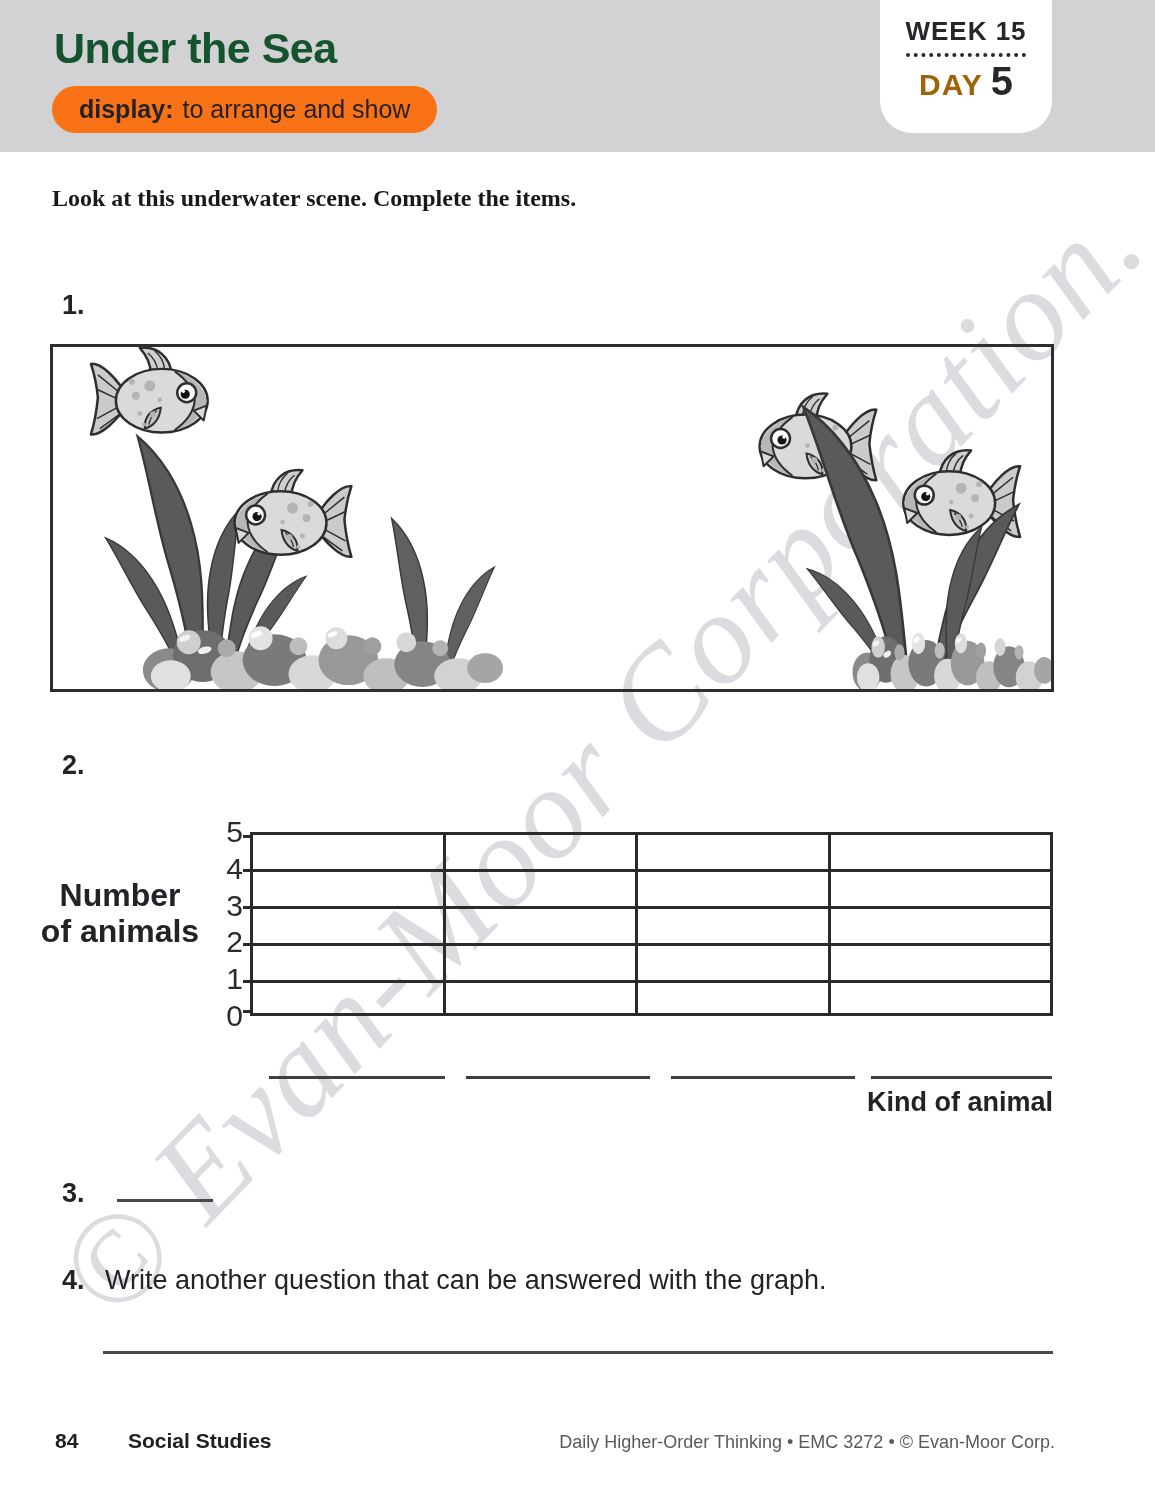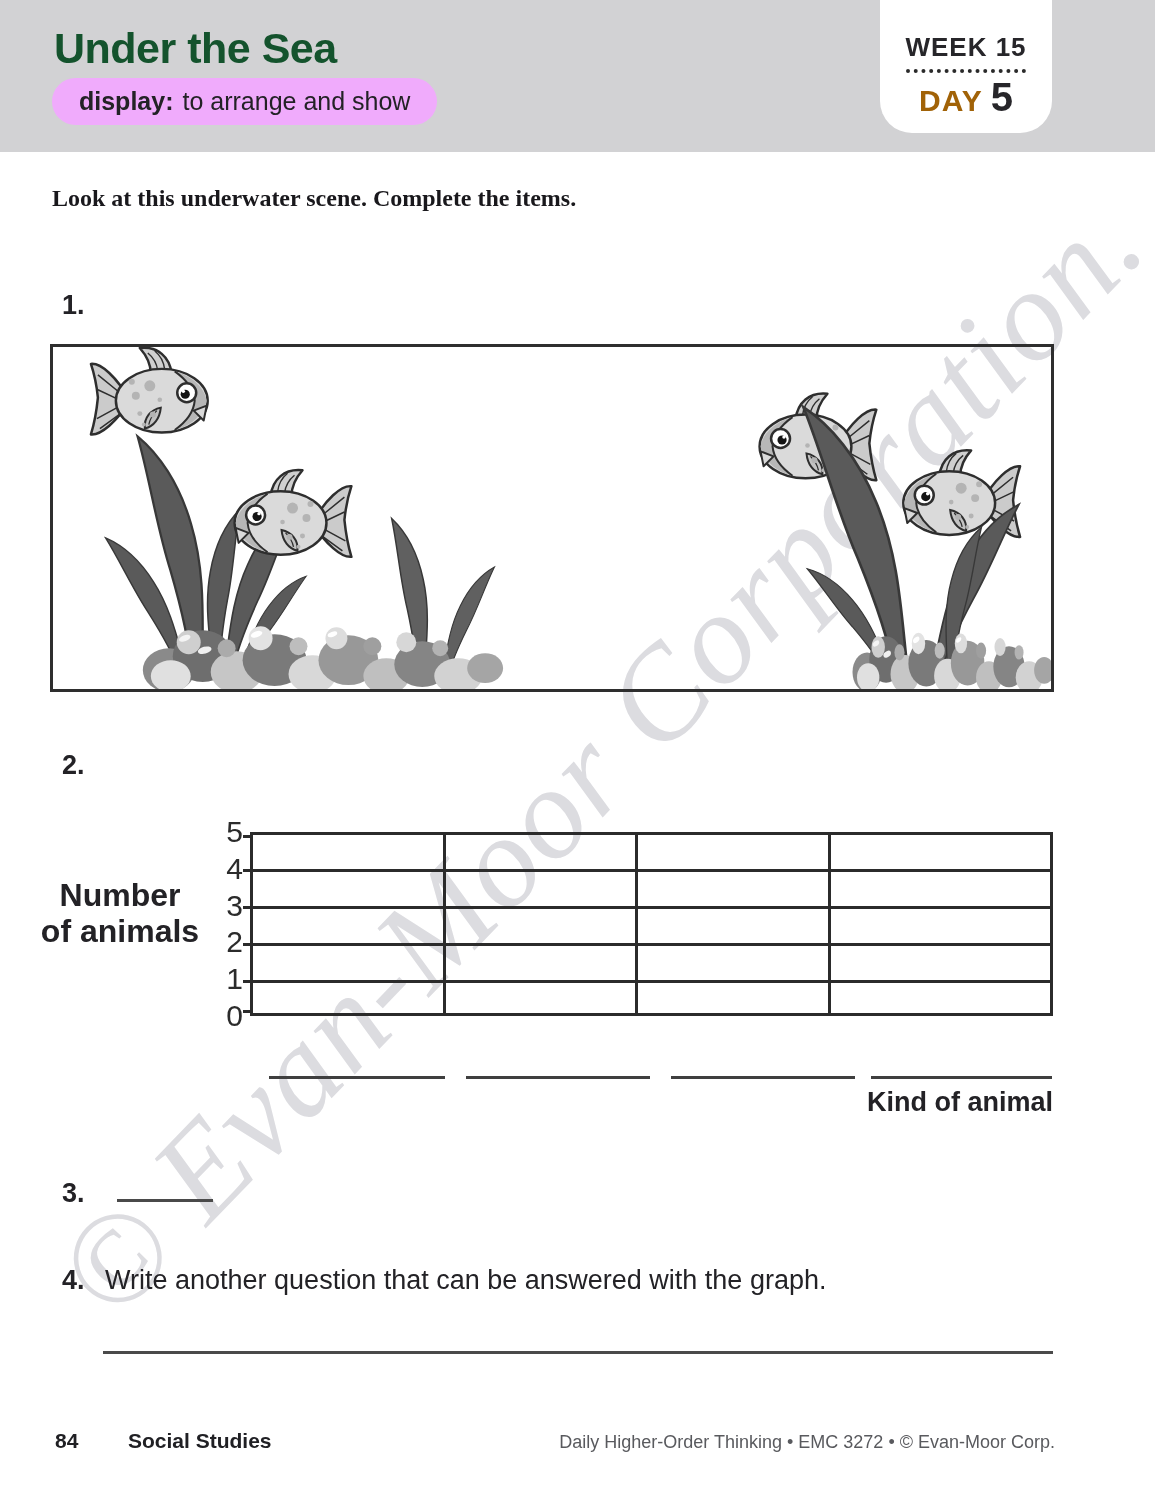--- a/index.html
+++ b/index.html
@@ -15,28 +15,28 @@
     font:italic 130px "Liberation Serif", serif;
     color:#dcdce0; white-space:nowrap; letter-spacing:2px; z-index:0;
   }
   
   .header-band { position:absolute; left:0; top:0; width:1155px; height:152px; background:#d2d2d4; }
   .page-title {
     position:absolute; left:54px; top:24px; font-size:43px; font-weight:bold;
     color:#14532d; letter-spacing:-0.5px;
   }
   .vocab-pill {
-    position:absolute; left:52px; top:78px; height:47px; background:#f0abfc;
+    position:absolute; left:52px; top:86px; height:47px; background:#f97316;
     border-radius:26px; display:inline-flex; align-items:center; padding:0 27px;
     font-size:25px; color:#232226; white-space:nowrap;
   }
   .vocab-pill b { margin-right:9px; }
   .week-badge {
     position:absolute; left:880px; top:0; width:172px; height:133px; background:#ffffff;
-    border-radius:0 0 32px 32px; text-align:center; padding-top:32px;
+    border-radius:0 0 32px 32px; text-align:center; padding-top:16px;
   }
   .week-label { font-size:26px; font-weight:bold; letter-spacing:1px; color:#27262a; }
   .dotted-divider { width:120px; border-top:4px dotted #2a2a2a; margin:6px auto 4px auto; }
   .day-row { display:flex; align-items:baseline; justify-content:center; gap:8px; }
   .day-label { font-size:30px; font-weight:bold; letter-spacing:1px; color:#a16207; }
   .day-number { font-size:40px; font-weight:bold; color:#27262a; line-height:1; }
   
   .intro {
     position:absolute; left:52px; top:185px; font-family:"Liberation Serif", serif;
     font-size:24px; color:#19181c;font-weight:bold;

